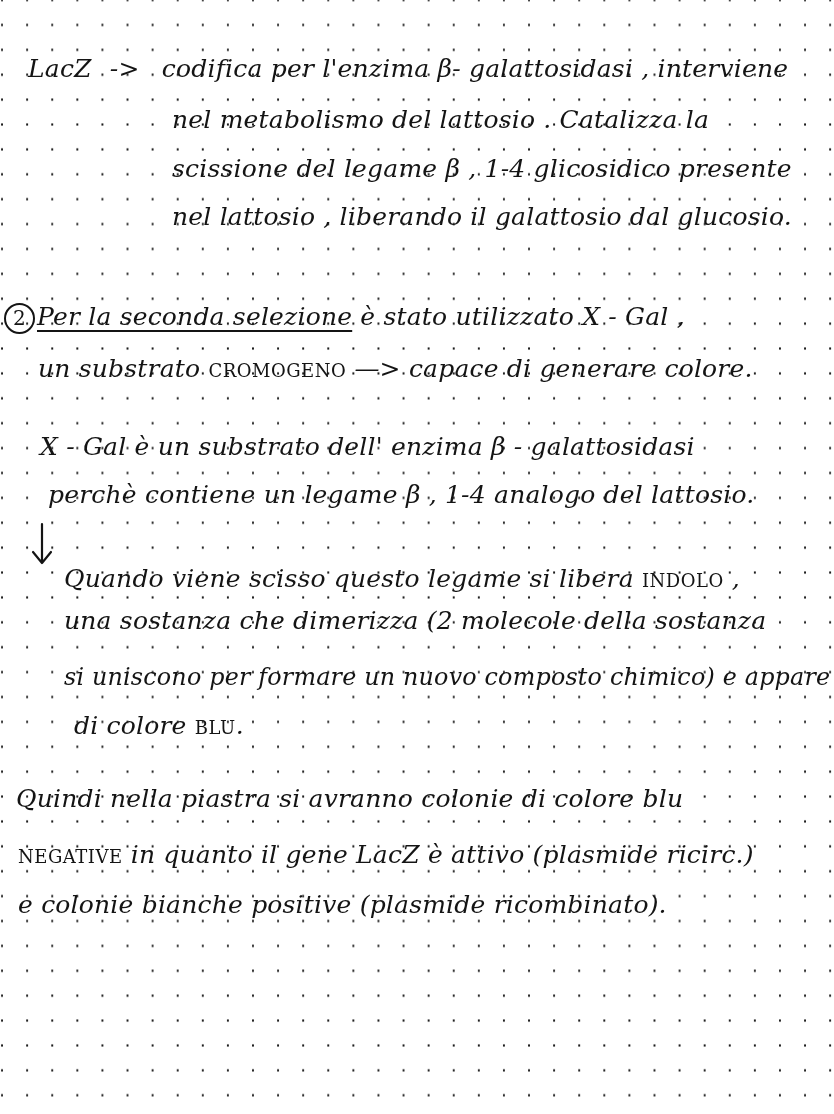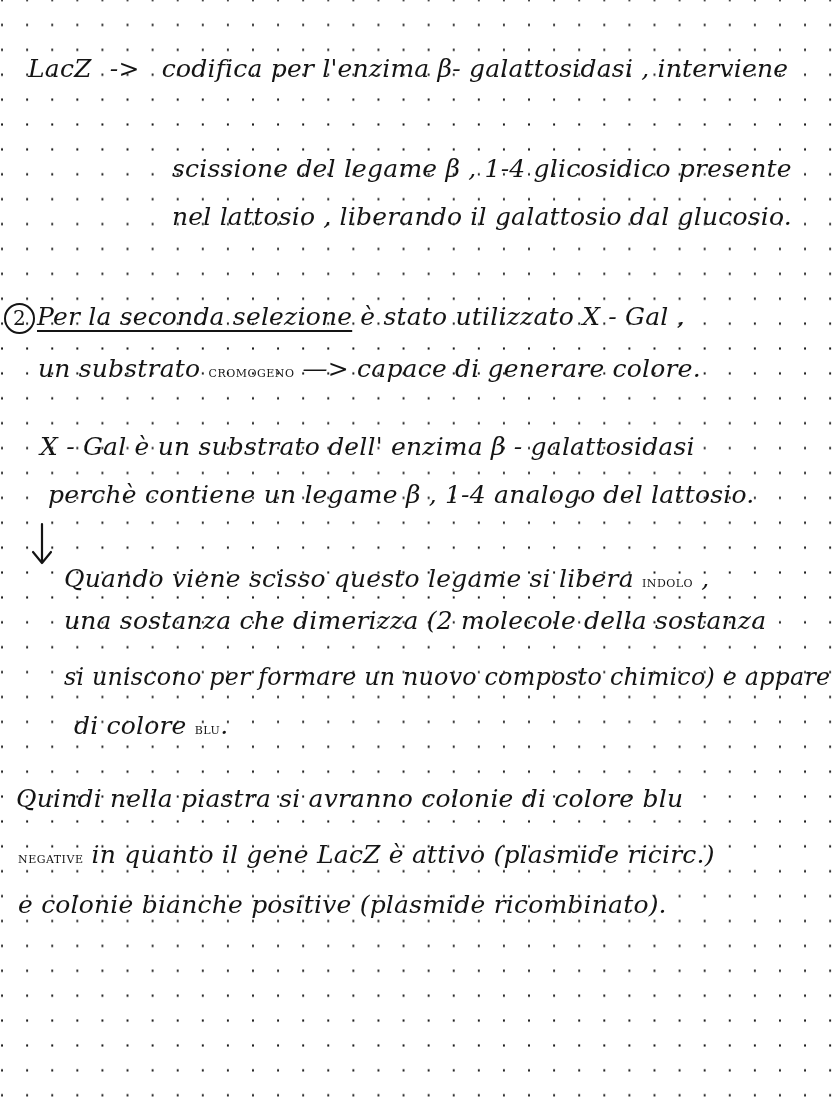--- a/index.html
+++ b/index.html
@@ -29,21 +29,21 @@
     font-family: "DejaVu Serif", serif;
     font-style: italic;
     font-size: 25px;
     color: #141414;
     letter-spacing: 0.2px;
     line-height: 1;
   }
   .sc {
     font-variant: small-caps;
     font-style: normal;
-    font-size: 16px;
+    font-size: 25px;
     letter-spacing: 0.5px;
   }
   .underline {
     text-decoration: underline;
     text-decoration-thickness: 2px;
     text-underline-offset: 5px;
     font-style: italic;
   }
   .circle-num {
     display: inline-block;
@@ -70,20 +70,21 @@
 </head>
 <body>
 
 <div class="page">
 
   <div class="line" style="left:28px; top:56px;">
     <span>LacZ</span>
     <span style="margin:0 14px 0 10px;">-&gt;</span>
     <span>codifica per l'enzima β- galattosidasi , interviene</span>
   </div>
+  <div class="line" style="left:172px; top:107px;">nel metabolismo del lattosio . Catalizza la</div>
   <div class="line" style="left:172px; top:156px;font-style:italic;">scissione del legame β , 1-4 glicosidico presente</div>
   <div class="line" style="left:172px; top:204px;">nel lattosio , liberando il galattosio dal glucosio.</div>
 
   <div class="line" style="left:4px; top:303px;">
     <span class="circle-num">2</span><span class="underline">Per la seconda selezione</span><span> è stato utilizzato X - Gal ,</span>
   </div>
   <div class="line" style="left:38px; top:356px;">
     <span>un substrato </span><span class="sc">cromogeno</span><span> —&gt; capace di generare colore.</span>
   </div>
 

